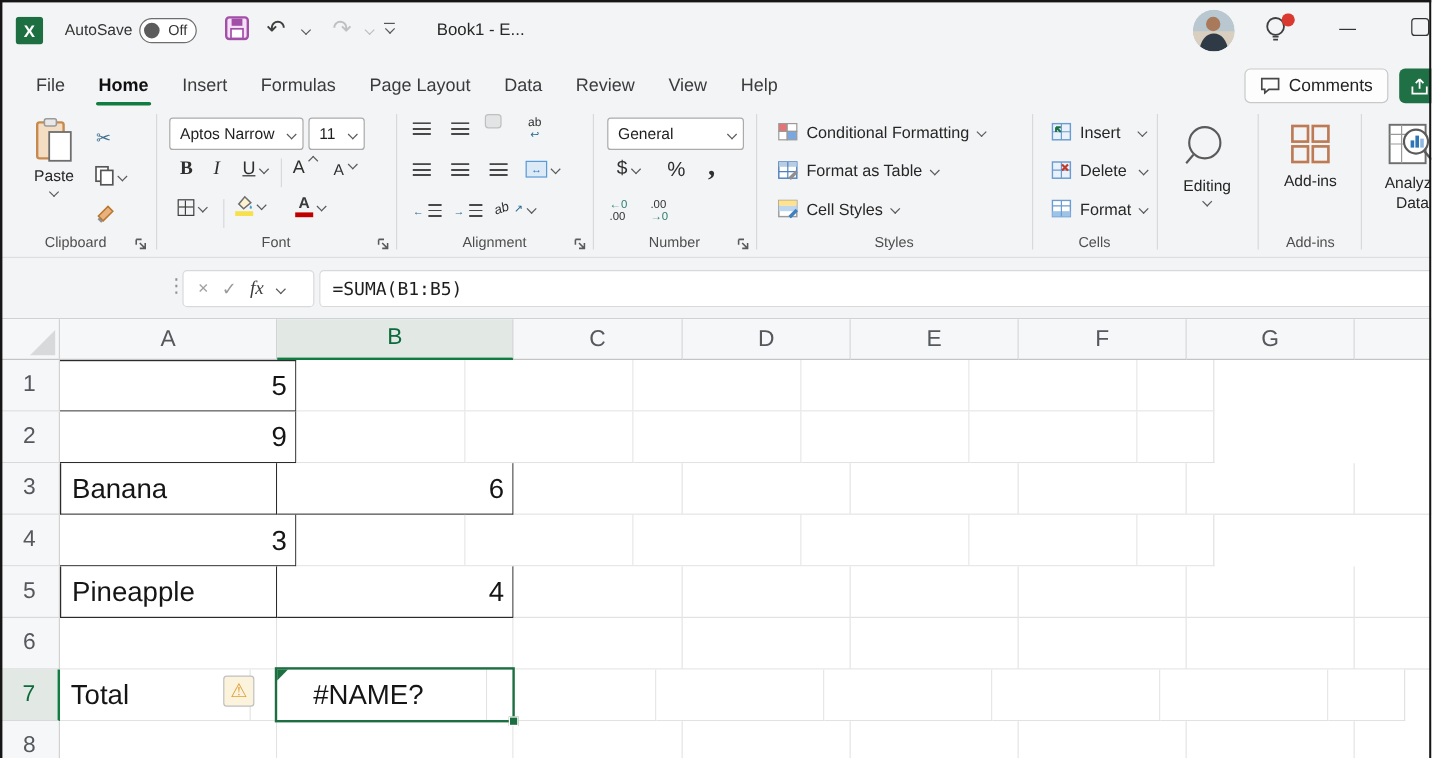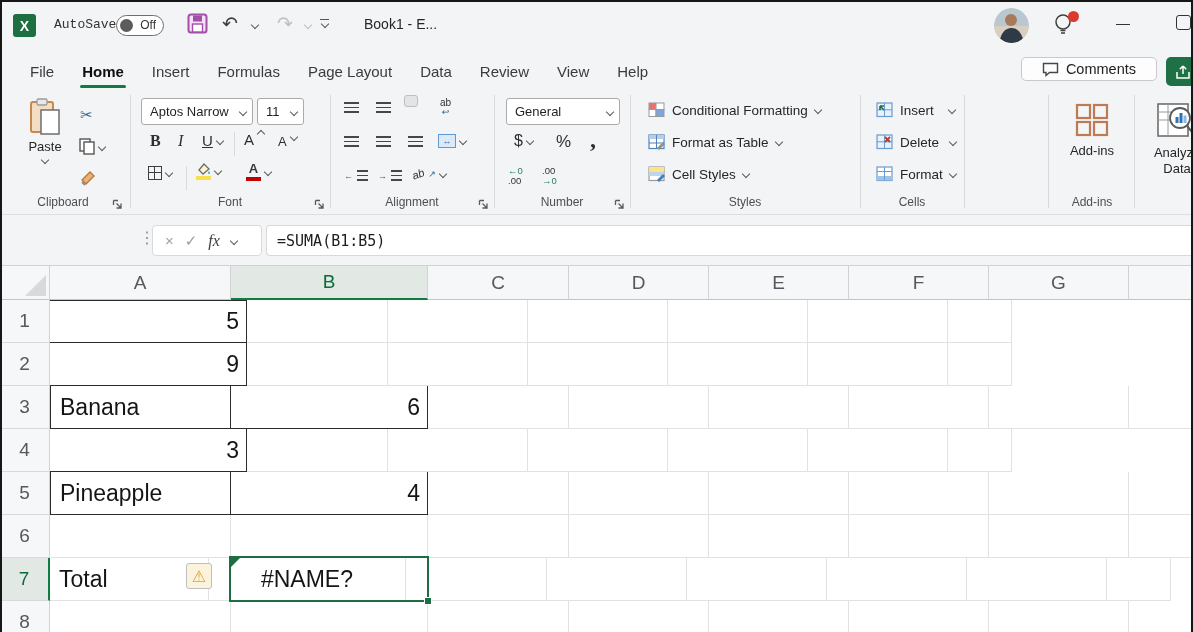--- a/index.html
+++ b/index.html
@@ -3,21 +3,21 @@
 <meta charset="utf-8">
 <style>
   * { margin:0; padding:0; box-sizing:border-box; }
   html,body { width:1193px; height:632px; font-family:"Liberation Sans",sans-serif; background:#fff; }
   .window { position:relative; width:1193px; height:632px; overflow:hidden; background:#f3f4f6; }
   .frame { position:absolute; inset:0; border:2px solid #161616; border-bottom:none; pointer-events:none; z-index:90; }
 
   
   .titlebar { position:absolute; left:0; top:0; width:1193px; height:52px; background:#f3f4f6; }
   .tb-item { position:absolute; display:flex; align-items:center; }
-  .autosave-label { font-size:13px; color:#333;font-family:Liberation Mono, monospace; }
+  .autosave-label { font-size:13px; color:#333; }
   .toggle { width:48px; height:21px; border:1px solid #6e6e6e; border-radius:11px; background:#fff; position:relative; }
   .toggle .knob { position:absolute; left:3px; top:3px; width:13px; height:13px; border-radius:50%; background:#5c5c5c; }
   .toggle .state { position:absolute; right:7px; top:2px; font-size:12px; color:#333; }
   .chev { display:inline-block; width:6px; height:6px; border:solid #5a5a5a; border-width:0 1.3px 1.3px 0; transform:rotate(45deg); }
   .chev.lite { border-color:#bdbdbd; }
   .undo-glyph { font-size:19px; color:#3f3f3f; }
   .redo-glyph { font-size:19px; color:#c0c0c0; }
   .qat-custom { display:flex; flex-direction:column; align-items:center; gap:1px; }
   .qat-custom .bar { width:9px; height:0; border-top:1.4px solid #555; }
   .doc-title { font-size:14px; color:#262626; }
@@ -26,21 +26,21 @@
   .avatar { position:absolute; left:994px; top:8px; width:35px; height:35px; border-radius:50%; overflow:hidden; }
   .bulb { position:absolute; left:1052px; top:11px; }
   .win-min { position:absolute; left:1116px; top:24px; width:14px; height:0; border-top:1.6px solid #333; }
   .win-max { position:absolute; left:1176px; top:15px; width:15px; height:15px; border:1.6px solid #333; border-radius:3px; background:transparent; }
 
   
   .tabrow { position:absolute; left:0; top:52px; width:1193px; height:38px; background:#f3f4f6; display:flex; align-items:stretch; padding-left:16px; }
   .tab { position:relative; padding:0 14px; display:flex; align-items:center; font-size:15px; color:#3b3b3b; cursor:default; }
   .tab.active { color:#0f0f0f; font-weight:bold; }
   .tab.active::after { content:""; position:absolute; left:12px; right:12px; bottom:2px; height:3px; border-radius:2px; background:#107c41; }
-  .comments-btn { position:absolute; right:36px; top:5px; height:24px; padding:0 20px; background:#fdfdfd; border:1px solid #c9c9c9; border-radius:5px; display:flex; align-items:center; gap:7px; font-size:14.5px; color:#222; }
+  .comments-btn { position:absolute; right:36px; top:5px; height:29px; padding:0 12px; background:#fdfdfd; border:1px solid #c9c9c9; border-radius:5px; display:flex; align-items:center; gap:7px; font-size:14.5px; color:#222; }
   .share-btn { position:absolute; left:1166px; top:5px; width:42px; height:29px; background:#1f7145; border-radius:5px; display:flex; align-items:center; padding-left:9px; }
 
   
   .ribbon { position:absolute; left:0; top:90px; width:1193px; height:125px; background:#f3f4f6; border-bottom:1px solid #dcdee1; }
   .vsep { position:absolute; top:5px; height:113px; width:1px; background:#d7d9dc; }
   .grp-label { position:absolute; bottom:5px; font-size:12px; color:#4e4e4e; text-align:center; }
   .launcher { position:absolute; bottom:7px; width:11px; height:11px; }
   .rb { position:absolute; display:flex; align-items:center; gap:4px; color:#2f2f2f; }
   .selbox { background:#fff; border:1px solid #ababab; border-radius:3px; display:flex; align-items:center; justify-content:space-between; padding:0 6px 0 8px; font-size:13px; color:#1f1f1f; }
   .lines { width:15px; height:11px; background:repeating-linear-gradient(to bottom,#474747 0 1.6px,transparent 1.6px 4.6px); }
@@ -433,20 +433,28 @@
           <rect x="1" y="1" width="15" height="13.5" fill="#fff" stroke="#6a9bd1" stroke-width="1.2"></rect>
           <rect x="1" y="10" width="15" height="4.5" fill="#9dc3e6"></rect>
           <line x1="8.5" y1="1" x2="8.5" y2="14.5" stroke="#6a9bd1"></line>
           <line x1="1" y1="5.5" x2="16" y2="5.5" stroke="#6a9bd1"></line>
         </svg>
       <span>Format</span>
       <span class="chev"></span>
     </div>
     <div class="grp-label" style="left:862px; width:100px;">Cells</div>
 
+    <div class="bigbtn" style="left:972px; top:12px; width:68px;">
+      <svg width="40" height="42">
+          <circle cx="18" cy="17" r="13" fill="none" stroke="#5a5a5a" stroke-width="1.8"></circle>
+          <line x1="8.5" y1="27" x2="2.5" y2="34" stroke="#5a5a5a" stroke-width="1.8"></line>
+        </svg>
+      <span>Editing</span>
+      <span class="chev"></span>
+    </div>
 
     <div class="bigbtn" style="left:1056px; top:12px; width:72px;">
       <svg width="36" height="38">
           <rect x="3" y="3" width="13" height="13" fill="none" stroke="#bd7a54" stroke-width="2.2"></rect>
           <rect x="20" y="3" width="13" height="13" fill="none" stroke="#bd7a54" stroke-width="2.2"></rect>
           <rect x="3" y="20" width="13" height="13" fill="none" stroke="#bd7a54" stroke-width="2.2"></rect>
           <rect x="20" y="20" width="13" height="13" fill="none" stroke="#bd7a54" stroke-width="2.2"></rect>
         </svg>
       <span>Add-ins</span>
     </div>

